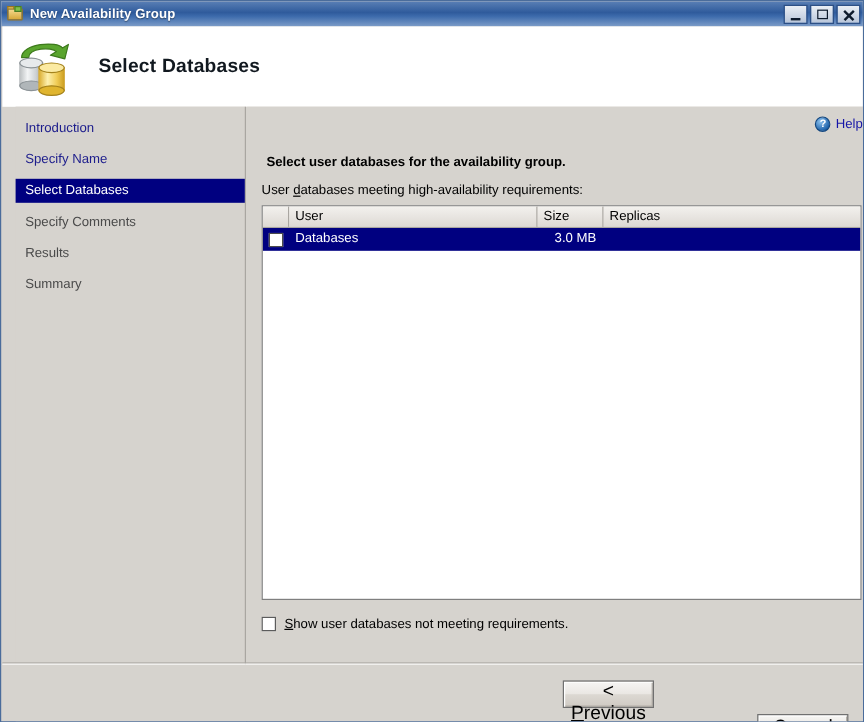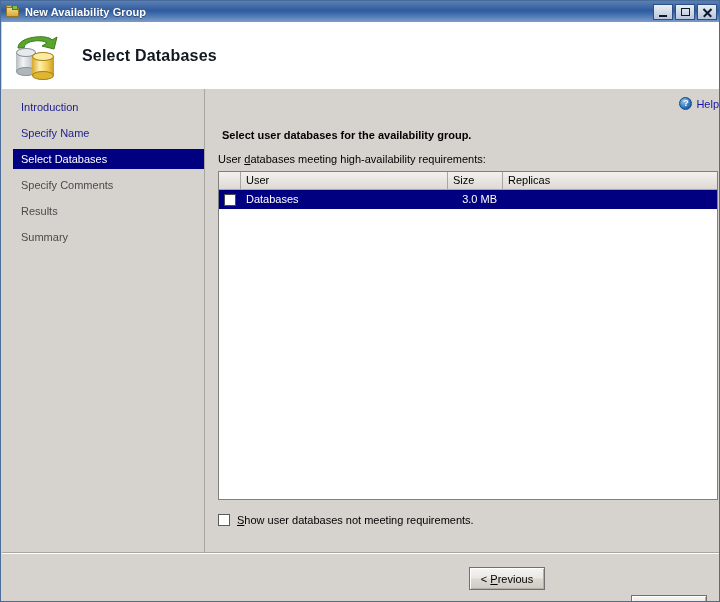--- a/index.html
+++ b/index.html
@@ -326,21 +326,21 @@
     width: 12px; height: 12px;
     background: #ffffff;
     border: 1px solid #5c5c5c;
     box-sizing: border-box;
     cursor: default;
   }
   .show-label { font-size: 11px; color: #000; cursor: default; }
 
   .btn {
     font-family: "Liberation Sans", sans-serif;
-    font-size: 11px;
+    font-size: 16px;
     color: #000000;
     background: linear-gradient(to bottom, #f6f5f3 0%, #eae7e3 48%, #dcd8d2 52%, #cfcac3 100%);
     border: 1px solid #707070;
     box-shadow: inset 1px 1px 0 #ffffff, inset -1px -1px 0 #b3aea7;
     box-sizing: border-box;
     text-align: center;
     cursor: default;
     padding: 0;
   }
   .btn.disabled {

